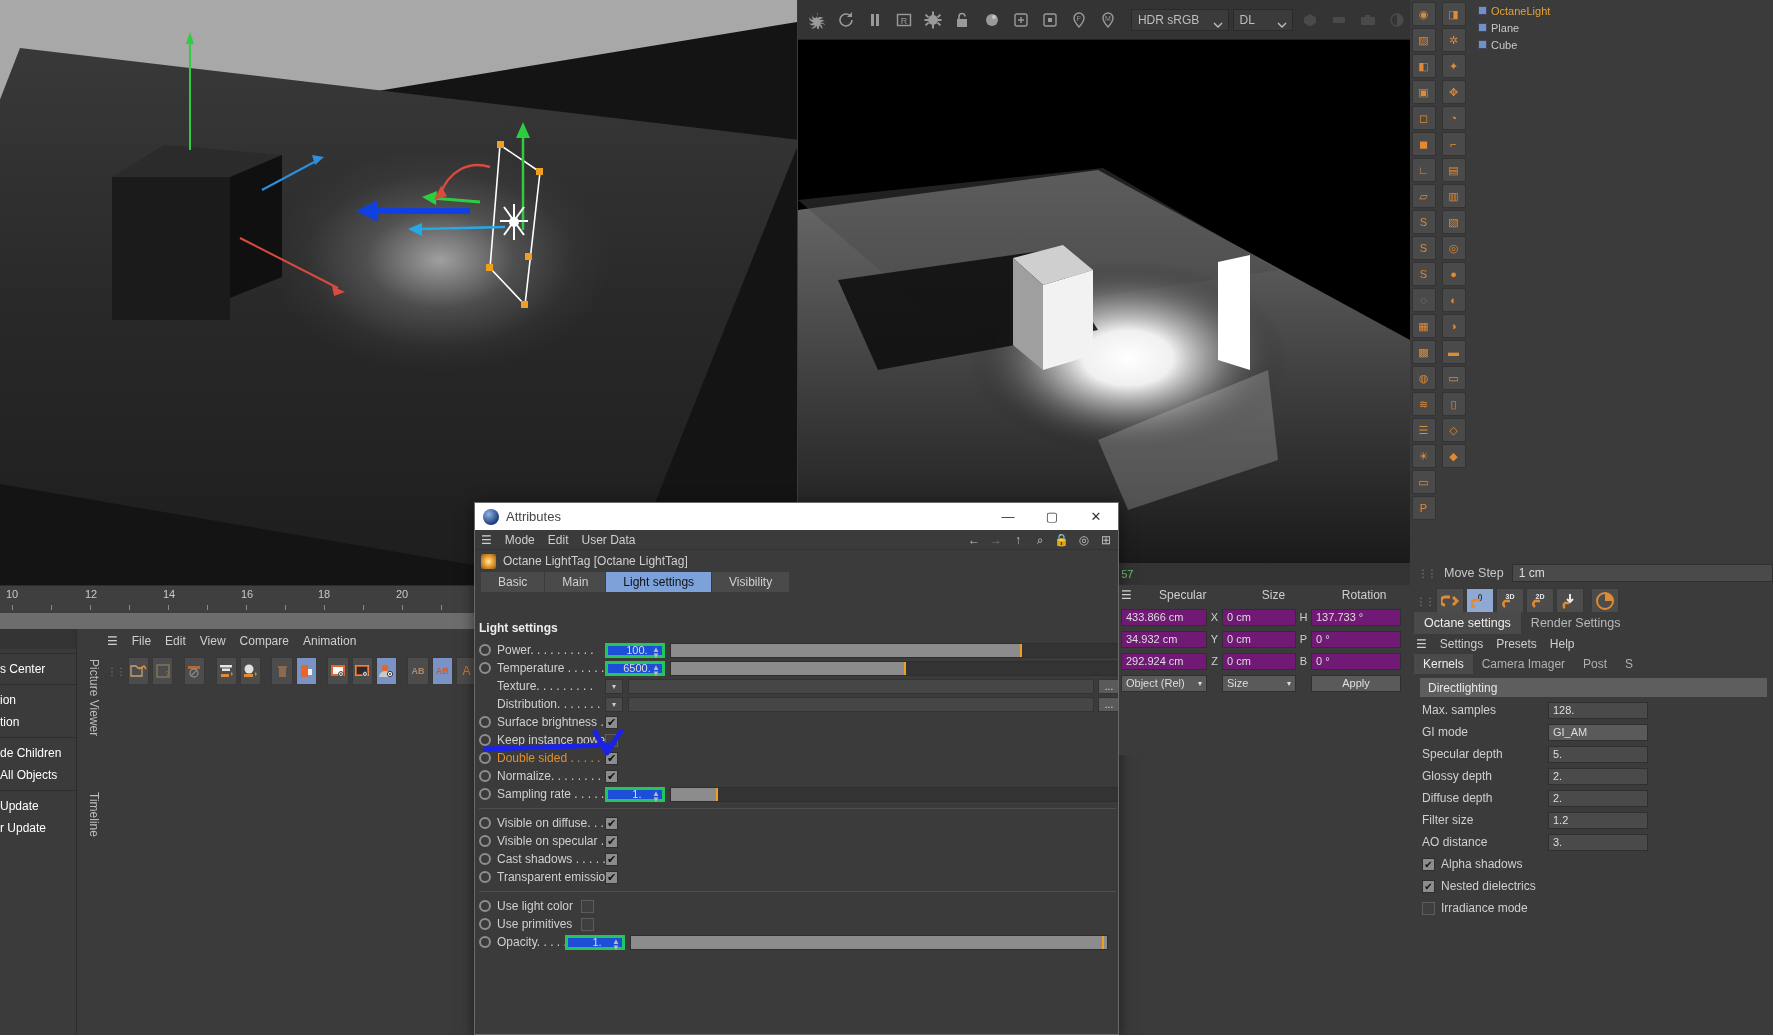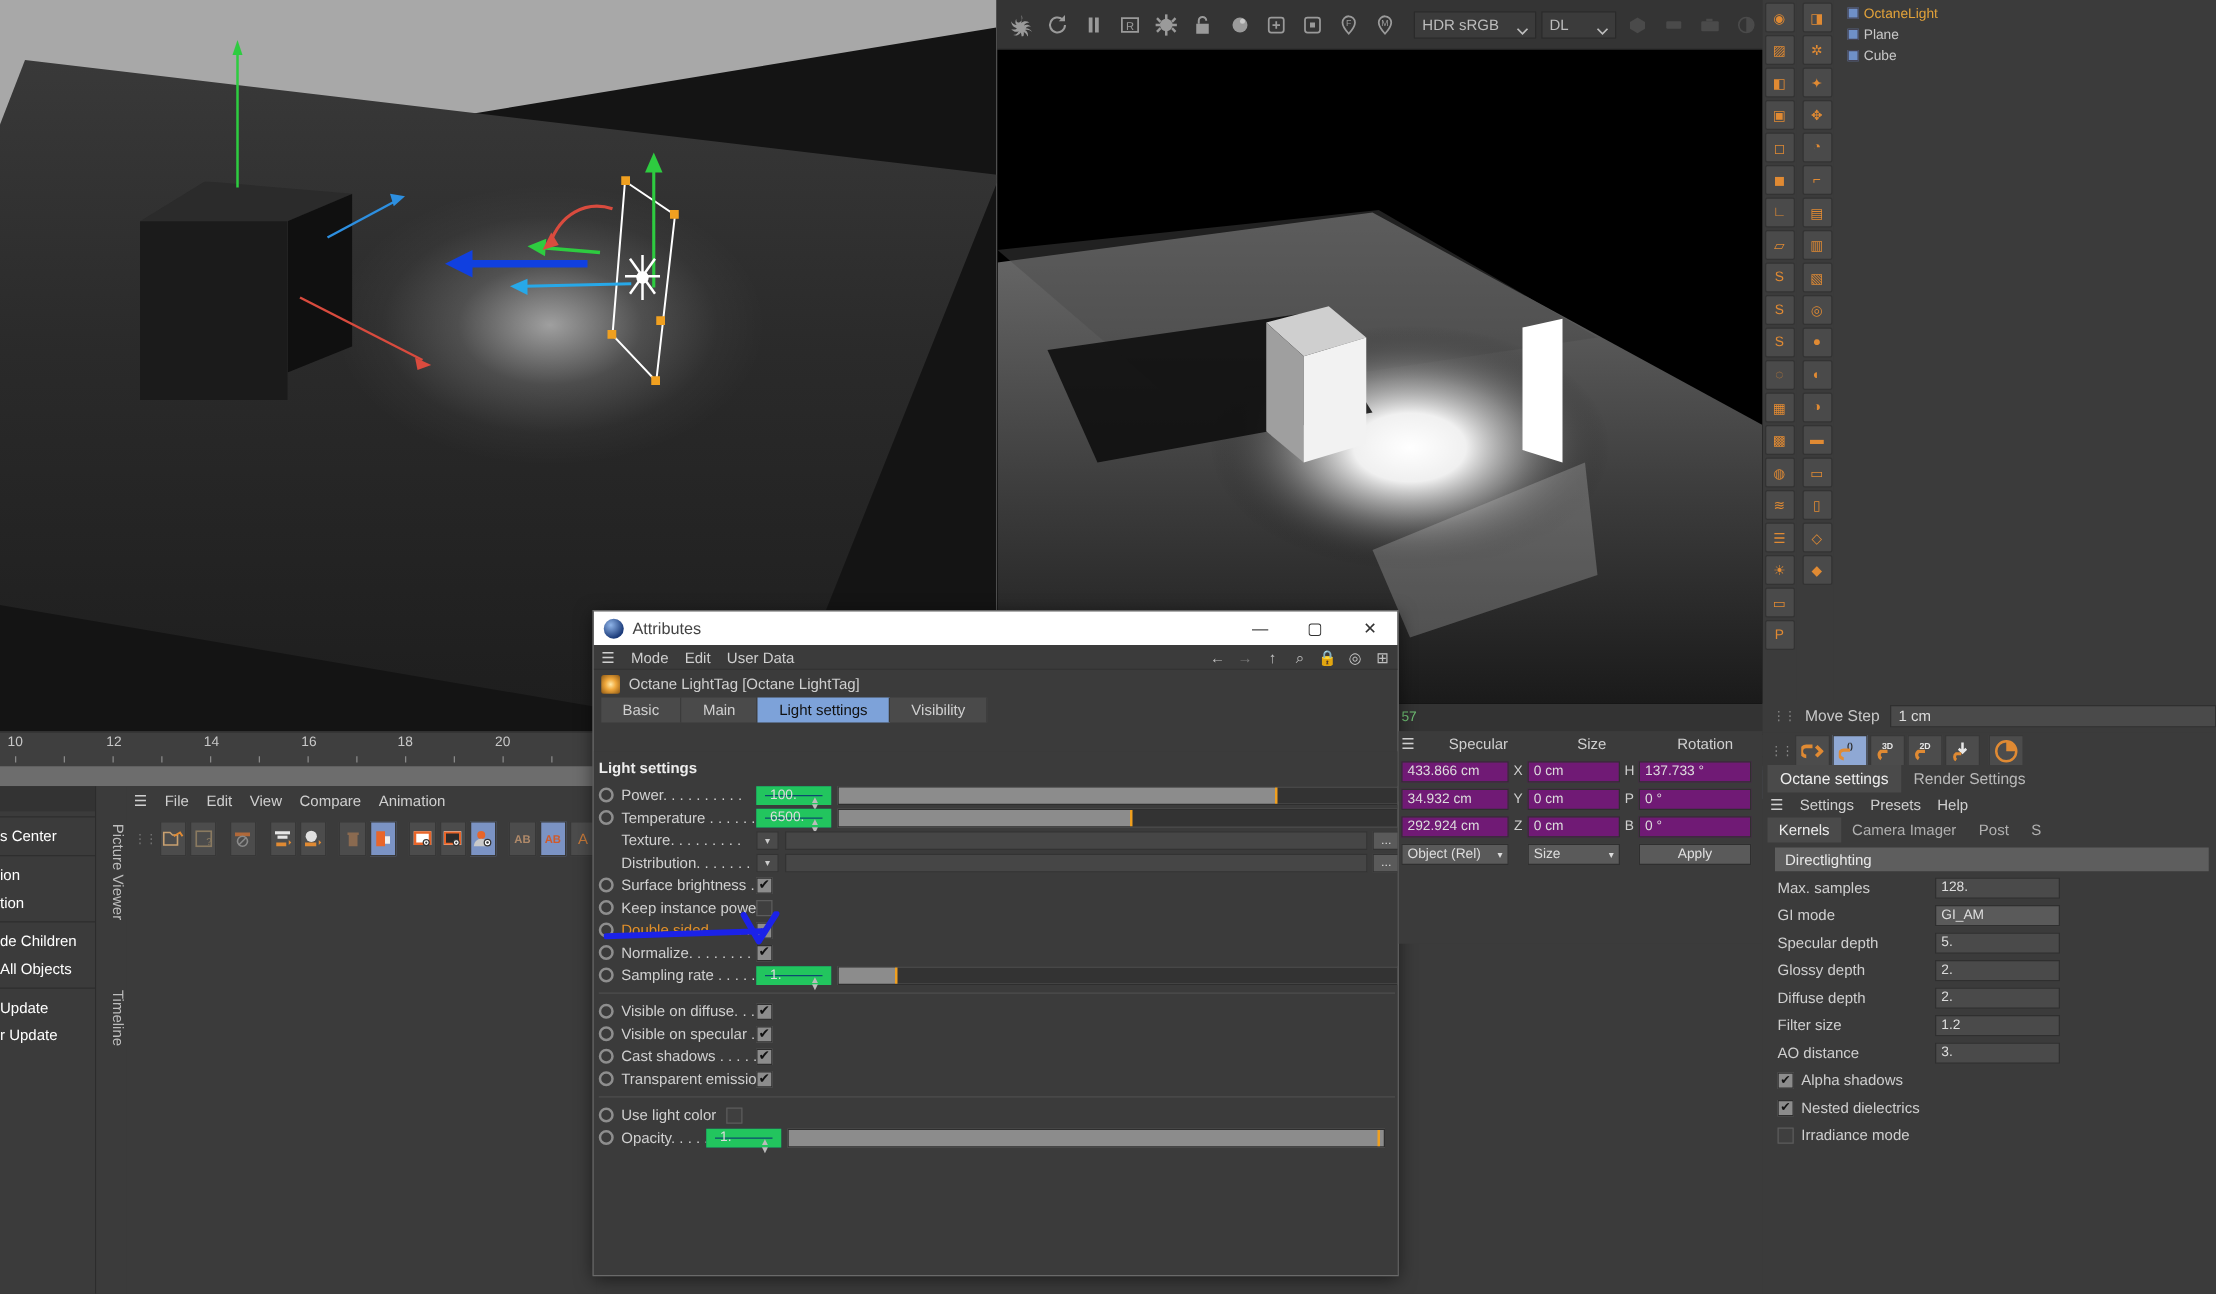--- a/index.html
+++ b/index.html
@@ -103,21 +103,21 @@
             display:flex; align-items:center; justify-content:center; cursor:pointer; }
   .pv-btn.sel { background:#7b93c4; }
   .pv-sep { width:6px; }
 
   
   #left-stub { left:0px; top:629px; width:76px; height:406px; background:#3b3b3b; }
   .ls-line { font-size:12px; color:#ffffff; padding:4px 2px 4px 0; }
   .ls-div { height:1px; background:#2e2e2e; margin:4px 0; }
 
   
-  #attr-win { left:474px; top:488px; width:645px; height:533px;
+  #attr-win { left:474px; top:502px; width:645px; height:533px;
               background:#3b3b3b; border:1px solid #6a6a6a;
               box-shadow:0 3px 14px rgba(0,0,0,.55); overflow:hidden; }
   #attr-title { height:27px; background:#fff; display:flex; align-items:center;
                 padding-left:8px; color:#444; font-size:13px; }
   #attr-title .tbtns { margin-left:auto; display:flex; }
   .wbtn { width:44px; height:27px; display:flex; align-items:center;
           justify-content:center; color:#333; cursor:pointer; }
   #attr-menu { height:20px; background:#3b3b3b; display:flex; align-items:center;
                gap:13px; padding-left:6px; font-size:12px; color:#cfcfcf;
                border-bottom:1px solid #333; }
@@ -139,23 +139,23 @@
                background:#3b3b3b; overflow:hidden; }
   #attr-body h3 { margin:6px 0 6px 4px; font-size:12px; color:#ededed;
                   font-weight:bold; }
   .prow { height:18px; display:flex; align-items:center; padding-left:4px;
           position:relative; }
   .radio { width:12px; height:12px; border-radius:50%; border:2px solid #8e8e8e;
            background:#3b3b3b; margin-right:6px; flex:none; cursor:pointer; }
   .plabel { font-size:12px; color:#d0d0d0; width:108px; flex:none;
             white-space:nowrap; overflow:hidden; }
   .plabel.hl { color:#e2902a; }
-  .numbox { width:60px; height:15px; background:#0c4a6e; border:7px solid #22c55e;
+  .numbox { width:60px; height:15px; background:#1d4ed8; border:3px solid #22c55e;
             color:#ddd; font-size:11px; display:flex; align-items:center;
-            padding-left:4px; position:relative; cursor:text; }
+            padding-left:4px; position:relative; cursor:text;justify-content:center; }
   .spin { position:absolute; right:2px; top:1px; font-size:8px; color:#bbb;
           line-height:6px; }
   .slider { height:15px; background:#8c8c8c; border:1px solid #2e2e2e;
             position:relative; cursor:pointer; }
   .slider .track-dark { position:absolute; right:0; top:0; height:100%;
                         background:#333; }
   .slider .mark { position:absolute; top:0; width:2px; height:100%;
                   background:#f0a020; }
   .chk { width:13px; height:13px; background:#8c8c8c; border:1px solid #2e2e2e;
          display:flex; align-items:center; justify-content:center; cursor:pointer;
@@ -821,20 +821,25 @@
 
     <div class="sepline"></div>
 
     <div class="prow">
       <span class="radio"></span>
       <span class="plabel" style="width:84px">Use light color</span>
       <span class="chk off"></span>
     </div>
     <div class="prow">
       <span class="radio"></span>
+      <span class="plabel" style="width:84px">Use primitives</span>
+      <span class="chk off"></span>
+    </div>
+    <div class="prow">
+      <span class="radio"></span>
       <span class="plabel" style="width:68px">Opacity. . . . .</span>
       <span class="numbox">
         <span>1.</span>
         <span class="spin">▲<br>▼</span>
       </span>
       <span class="slider" style="width:478px;margin-left:5px">
         <span class="mark" style="left:99%"></span>
       </span>
     </div>
   </div>

